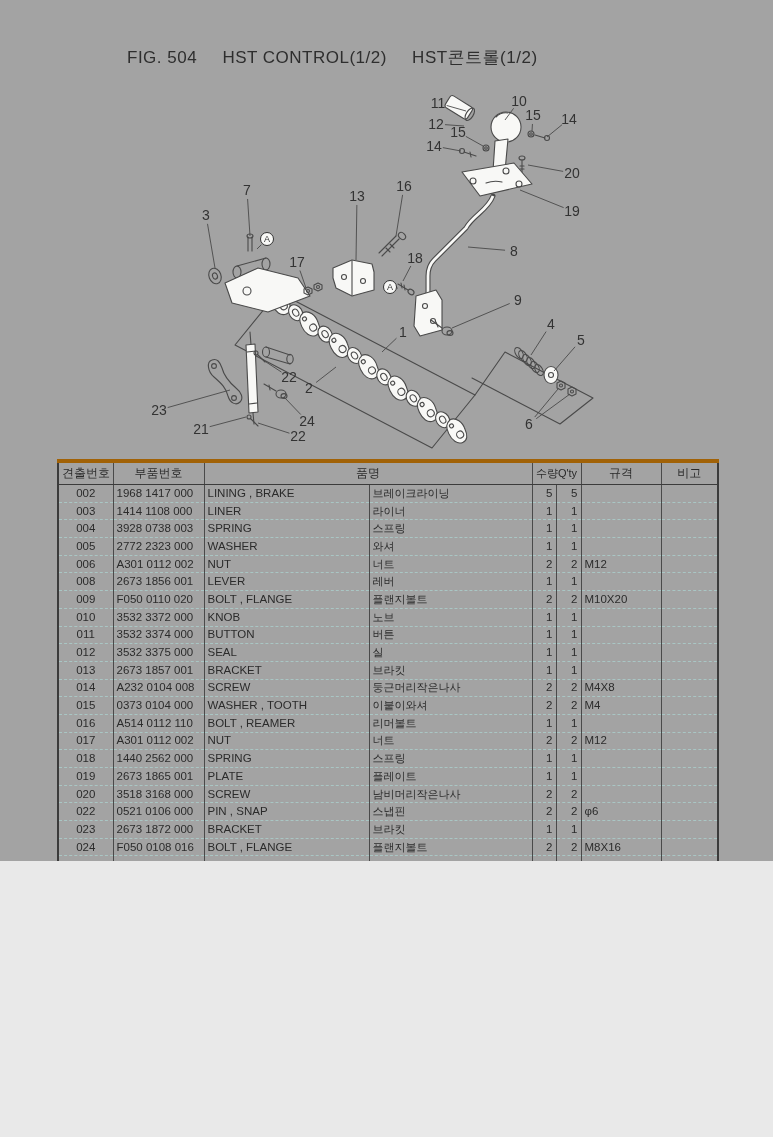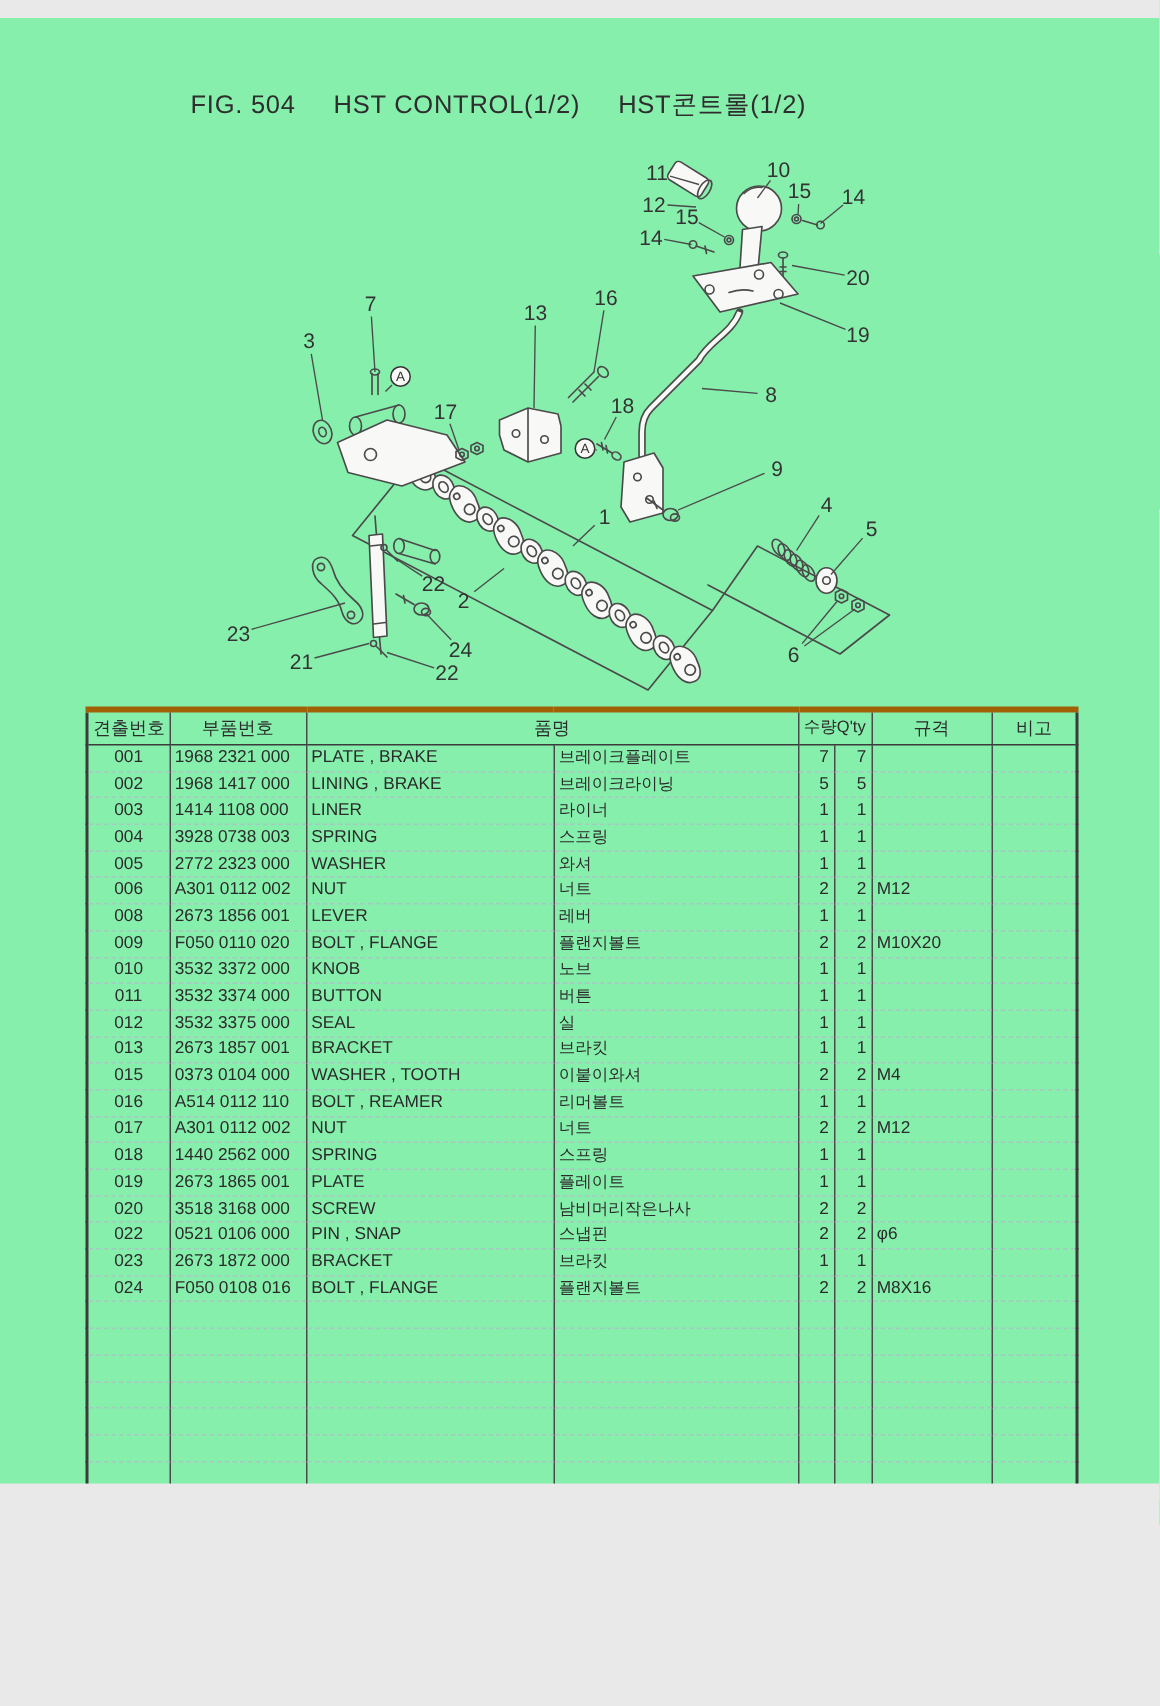--- a/index.html
+++ b/index.html
@@ -1,20 +1,20 @@
 <!DOCTYPE html>
 <html><head>
 <meta charset="utf-8">
 <style>
   html,body{margin:0;padding:0;background:#e9e9e9;}
   .page{
     position:relative;
-    width:773px;height:977px;
-    margin:12px auto;
-    background:#86efac;
+    width:773px;height:861px;
+    margin:0 auto;
+    background:#a3a3a3;
     font-family:"Liberation Sans", sans-serif;
     color:#2b2b2b;
     overflow:hidden;
   }
   
   .title{
     position:absolute;left:127px;top:46px;
     font-size:17px;letter-spacing:.5px;color:#2e2e2e;
     white-space:nowrap;
   }
@@ -344,30 +344,20 @@
           <th>견출번호</th>
           <th>부품번호</th>
           <th colspan="2">품명</th>
           <th colspan="2" style="padding:1px;font-size:11px;">수량Q'ty</th>
           <th>규격</th>
           <th>비고</th>
         </tr>
       </thead>
       <tbody>
           <tr>
-            <td class="c-ref">001</td>
-            <td class="c-pno">1968 2321 000</td>
-            <td class="c-nen">PLATE , BRAKE</td>
-            <td class="c-nko">브레이크플레이트</td>
-            <td class="c-q">7</td>
-            <td class="c-q">7</td>
-            <td class="c-desc">&nbsp;</td>
-            <td class="c-rem">&nbsp;</td>
-          </tr>
-          <tr>
             <td class="c-ref">002</td>
             <td class="c-pno">1968 1417 000</td>
             <td class="c-nen">LINING , BRAKE</td>
             <td class="c-nko">브레이크라이닝</td>
             <td class="c-q">5</td>
             <td class="c-q">5</td>
             <td class="c-desc">&nbsp;</td>
             <td class="c-rem">&nbsp;</td>
           </tr>
           <tr>
@@ -464,20 +454,30 @@
             <td class="c-ref">013</td>
             <td class="c-pno">2673 1857 001</td>
             <td class="c-nen">BRACKET</td>
             <td class="c-nko">브라킷</td>
             <td class="c-q">1</td>
             <td class="c-q">1</td>
             <td class="c-desc">&nbsp;</td>
             <td class="c-rem">&nbsp;</td>
           </tr>
           <tr>
+            <td class="c-ref">014</td>
+            <td class="c-pno">A232 0104 008</td>
+            <td class="c-nen">SCREW</td>
+            <td class="c-nko">둥근머리작은나사</td>
+            <td class="c-q">2</td>
+            <td class="c-q">2</td>
+            <td class="c-desc">M4X8</td>
+            <td class="c-rem">&nbsp;</td>
+          </tr>
+          <tr>
             <td class="c-ref">015</td>
             <td class="c-pno">0373 0104 000</td>
             <td class="c-nen">WASHER , TOOTH</td>
             <td class="c-nko">이붙이와셔</td>
             <td class="c-q">2</td>
             <td class="c-q">2</td>
             <td class="c-desc">M4</td>
             <td class="c-rem">&nbsp;</td>
           </tr>
           <tr>

